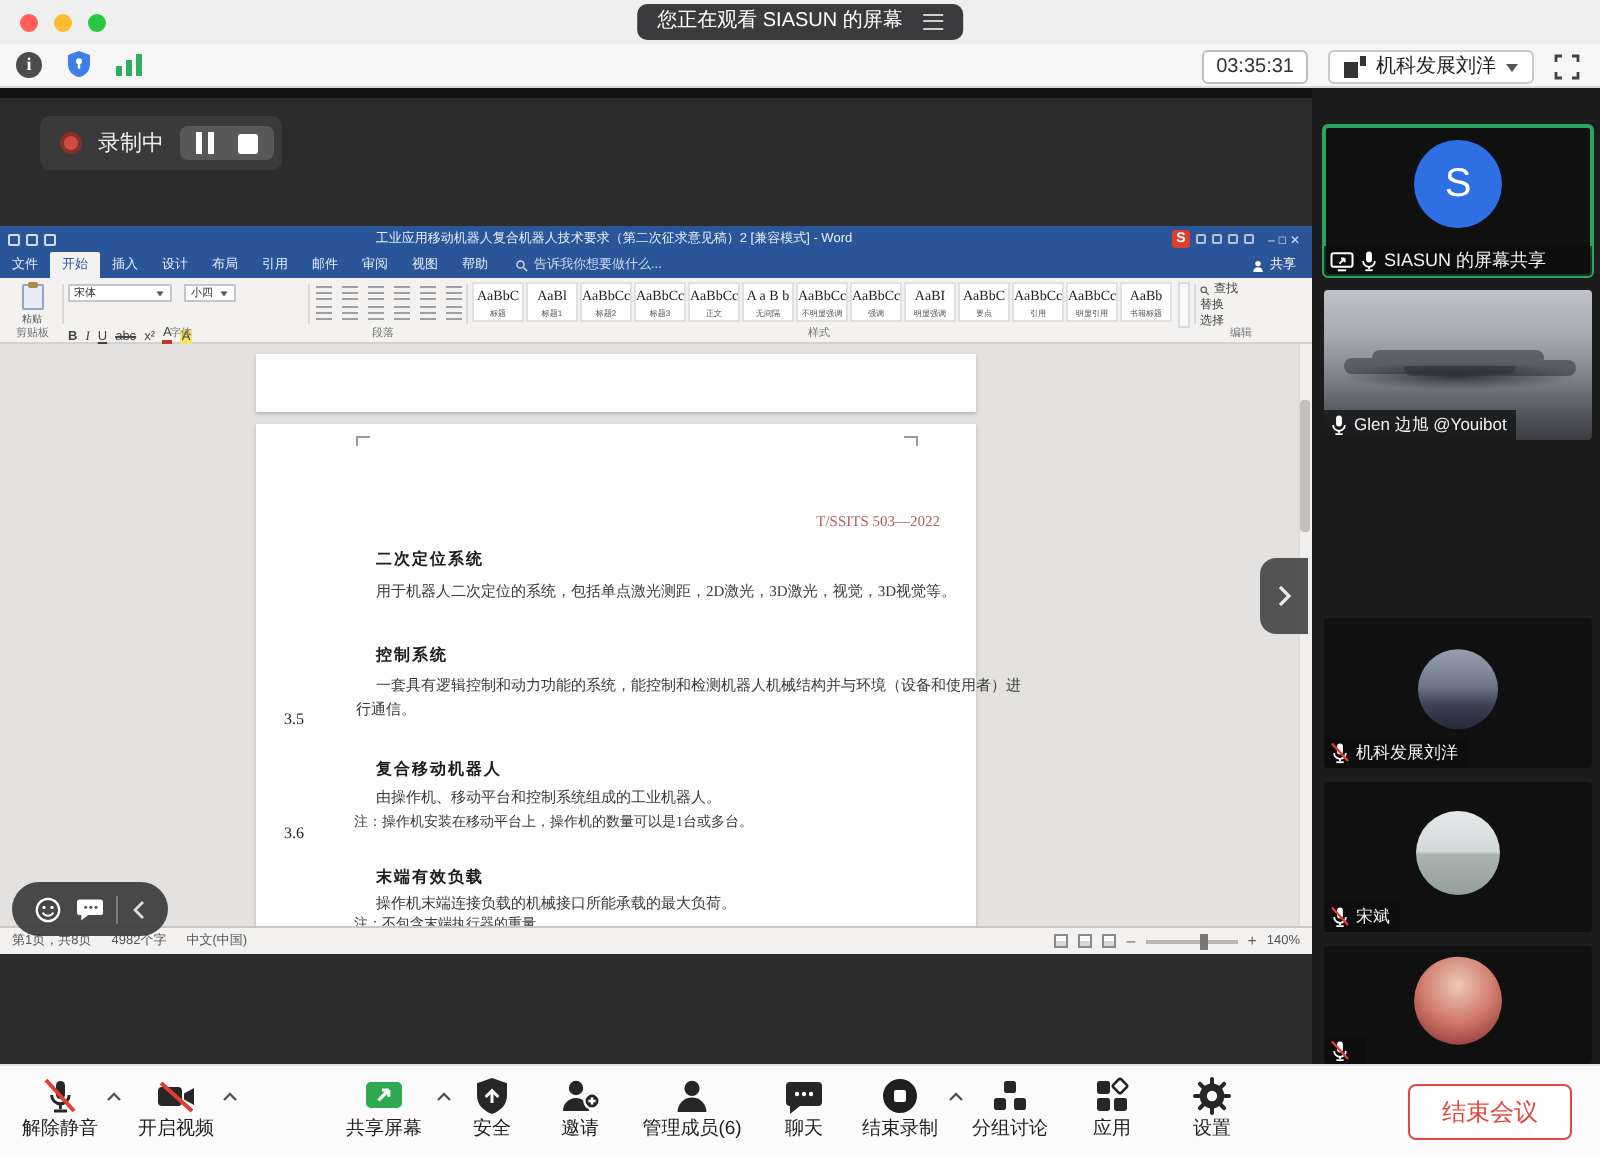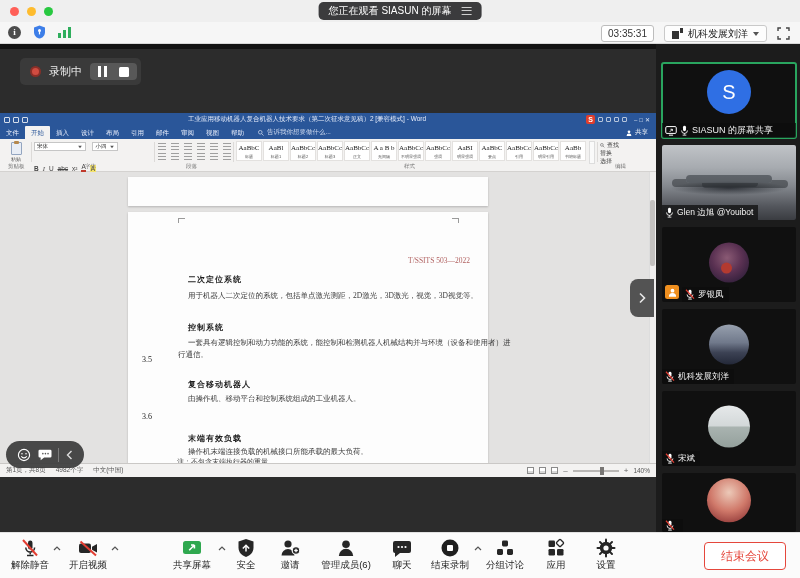--- a/index.html
+++ b/index.html
@@ -389,20 +389,21 @@
         <div class="dline red" style="top:84px">T/SSITS 503—2022</div>
         <div class="dline h body" style="top:102px">二次定位系统</div>
         <div class="dline body" style="top:119px">用于机器人二次定位的系统，包括单点激光测距，2D激光，3D激光，视觉，3D视觉等。</div>
         <div class="dline num" style="top:135px">3.5</div>
         <div class="dline h body" style="top:150px">控制系统</div>
         <div class="dline body" style="top:166px">一套具有逻辑控制和动力功能的系统，能控制和检测机器人机械结构并与环境（设备和使用者）进</div>
         <div class="dline cont" style="top:178px">行通信。</div>
         <div class="dline num" style="top:192px">3.6</div>
         <div class="dline h body" style="top:207px">复合移动机器人</div>
         <div class="dline body" style="top:222px">由操作机、移动平台和控制系统组成的工业机器人。</div>
+        <div class="dline note" style="top:234px">注：操作机安装在移动平台上，操作机的数量可以是1台或多台。</div>
         <div class="dline num" style="top:247px">3.7</div>
         <div class="dline h body" style="top:261px">末端有效负载</div>
         <div class="dline body" style="top:275px">操作机末端连接负载的机械接口所能承载的最大负荷。</div>
         <div class="dline note" style="top:285px">注：不包含末端执行器的重量。</div>
         <div class="w-scroll">
             <div class="w-thumb"></div>
           </div>
       </div>
 
       <div class="w-status">
@@ -475,39 +476,20 @@
         <svg width="9" height="11" viewBox="0 0 12 15">
           <rect x="4" y="1" width="4" height="7.5" rx="2" fill="#fff"></rect>
           <path d="M2 7.5 a4 4 0 0 0 8 0" fill="none" stroke="#fff" stroke-width="1.2"></path>
           <line x1="6" y1="11.5" x2="6" y2="13" stroke="#fff" stroke-width="1.2"></line>
             <line x1="3.5" y1="13.8" x2="8.5" y2="13.8" stroke="#fff" stroke-width="1.2"></line>
         </svg>
         <span>Glen 边旭 @Youibot</span>
       </div>
     </div>
 
-    <div class="tile" style="top:183px">
-      <div class="avatar av-lu"></div>
-      <div class="badge">
-        <svg width="9" height="9" viewBox="0 0 10 10">
-          <circle cx="5" cy="3" r="2.1" fill="#fff"></circle>
-            <path d="M1 9.6 a4 4 0 0 1 8 0 Z" fill="#fff"></path>
-        </svg>
-      </div>
-      <div class="tlabel offset">
-        <svg width="10" height="11" viewBox="0 0 13 15">
-          <rect x="4.5" y="1" width="4" height="7.5" rx="2" fill="#fff"></rect>
-          <path d="M2.5 7.5 a4 4 0 0 0 8 0" fill="none" stroke="#fff" stroke-width="1.2"></path>
-          <line x1="6.5" y1="11.5" x2="6.5" y2="13" stroke="#fff" stroke-width="1.2"></line>
-            <line x1="4" y1="13.8" x2="9" y2="13.8" stroke="#fff" stroke-width="1.2"></line>
-          <line x1="1" y1="1" x2="12" y2="13" stroke="#e23d32" stroke-width="1.6"></line>
-        </svg>
-        <span>罗银凤</span>
-      </div>
-    </div>
 
     <div class="tile" style="top:347px">
       <div class="avatar av-land"></div>
       <div class="tlabel">
         <svg width="10" height="11" viewBox="0 0 13 15">
           <rect x="4.5" y="1" width="4" height="7.5" rx="2" fill="#fff"></rect>
           <path d="M2.5 7.5 a4 4 0 0 0 8 0" fill="none" stroke="#fff" stroke-width="1.2"></path>
           <line x1="6.5" y1="11.5" x2="6.5" y2="13" stroke="#fff" stroke-width="1.2"></line>
             <line x1="4" y1="13.8" x2="9" y2="13.8" stroke="#fff" stroke-width="1.2"></line>
           <line x1="1" y1="1" x2="12" y2="13" stroke="#e23d32" stroke-width="1.6"></line>

